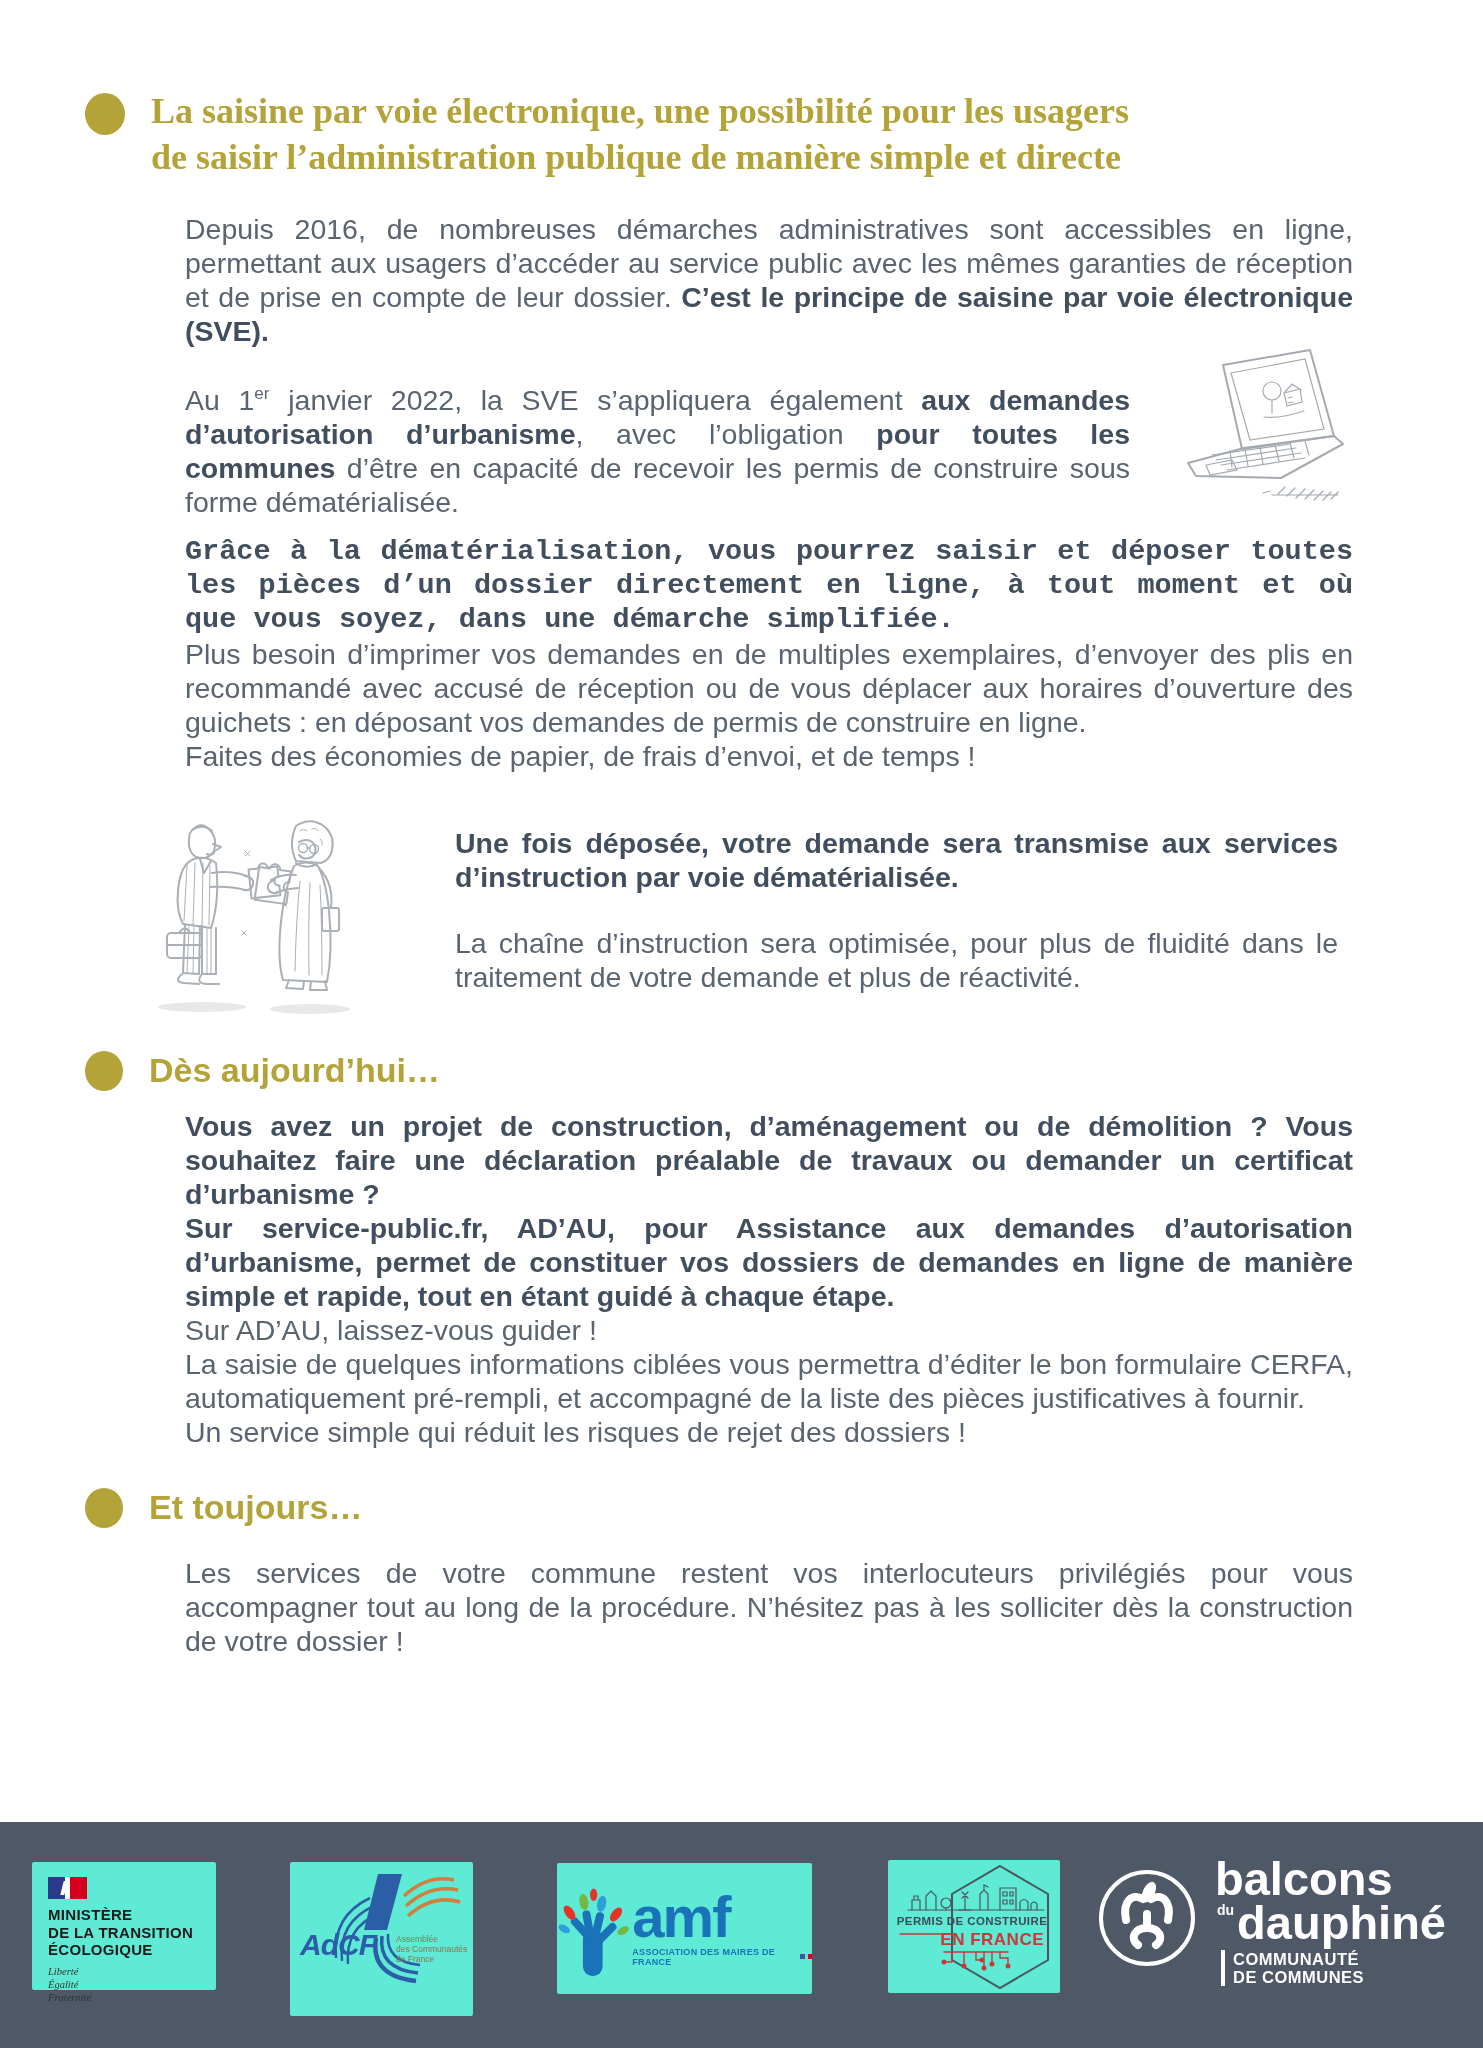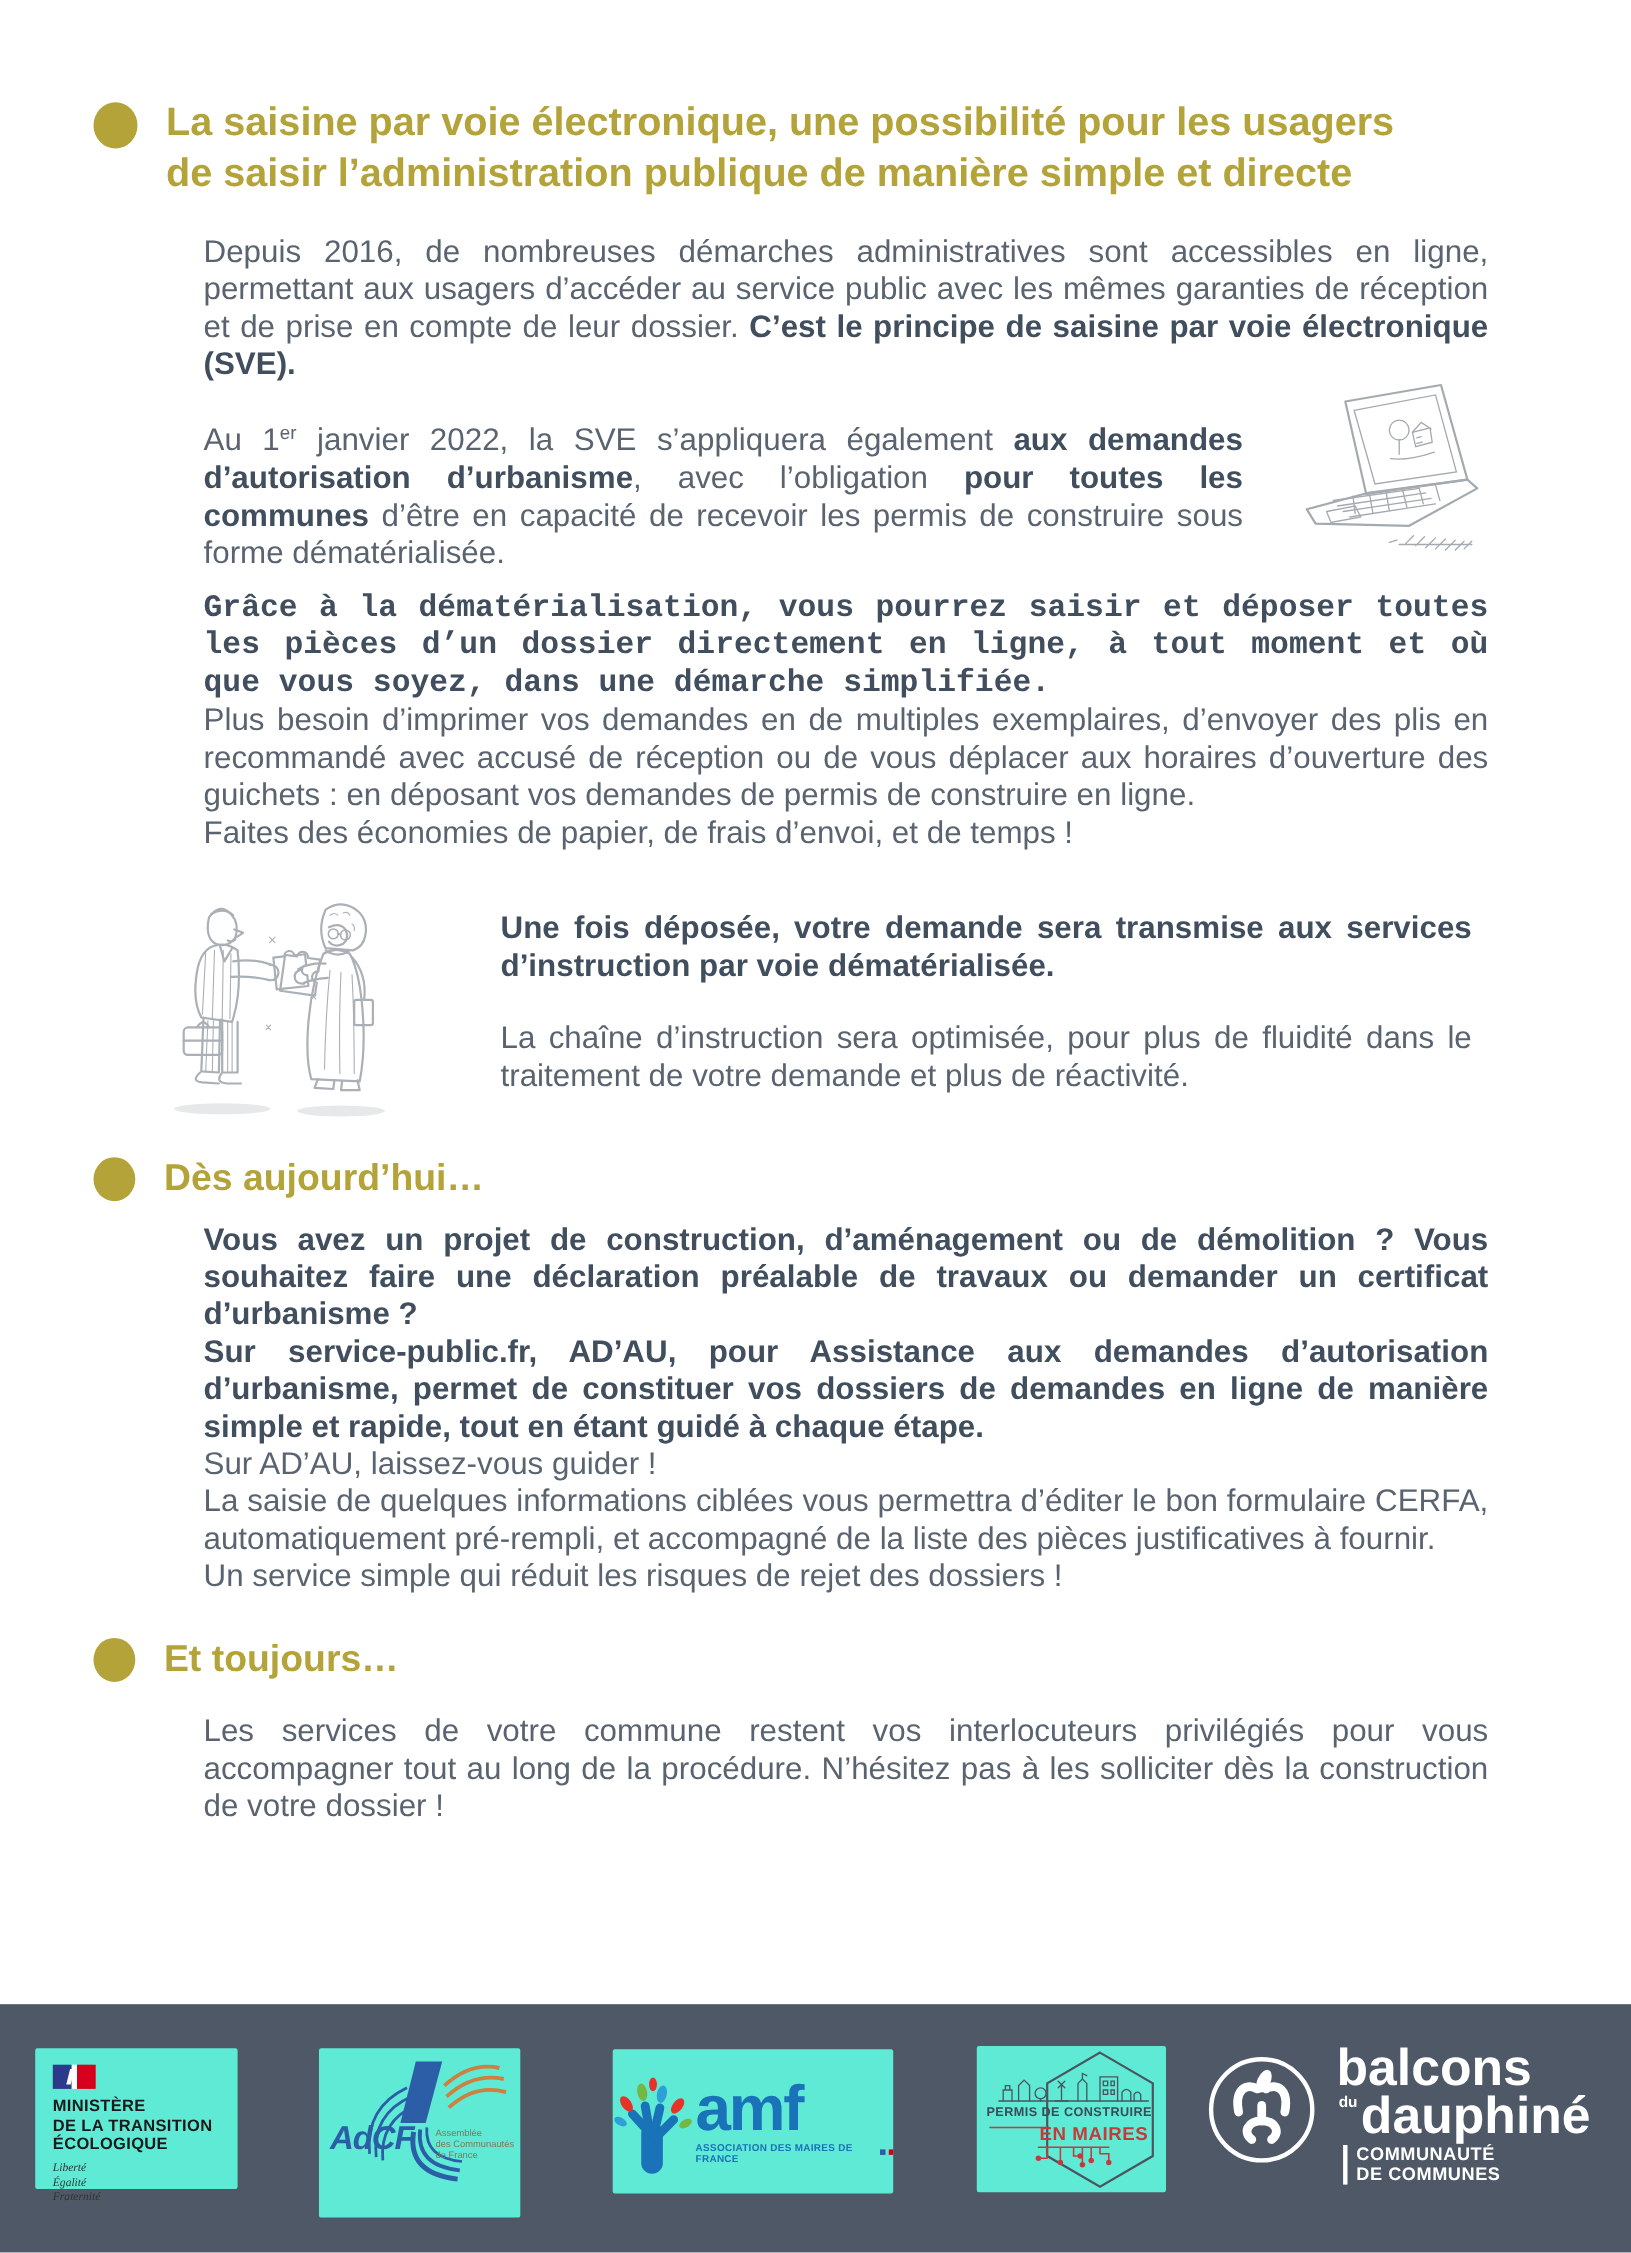--- a/index.html
+++ b/index.html
@@ -14,21 +14,21 @@
   }
   html,body{margin:0;padding:0;background:#ffffff;}
   .page{
     position:relative;width:1483px;height:2048px;background:#ffffff;overflow:hidden;
     font-family:"Liberation Sans","DejaVu Sans",sans-serif;
     -webkit-font-smoothing:antialiased;
   }
   
   .h1-row{display:flex;margin:88px 60px 0 85px;gap:26px;}
   .bullet{width:40px;height:42px;border-radius:50%;background:var(--accent-gold);flex:none;margin-top:5px;}
-  h1{font-size:36px;line-height:46px;color:var(--accent-gold);font-weight:bold;margin:0;}
+  h1{font-size:36px;line-height:46px;color:var(--accent-gold);font-weight:bold;margin:0;font-family:Liberation Serif, serif;}
   .h-row{display:flex;align-items:center;gap:26px;margin:0 60px 0 85px;}
   .h-row .bullet{width:38px;height:40px;margin-top:0;}
   h2{font-size:34px;color:var(--accent-gold);font-weight:bold;margin:0;}
   
   .body{font-size:28.5px;line-height:34px;color:var(--body-text);text-align:justify;margin:0 130px 0 185px;}
   .body b,.bold-p{font-weight:bold;color:var(--bold-text);}
   .bold-p{text-align:justify;}
   sup{font-size:0.6em;}
   .mt16{margin-top:16px;font-family:Liberation Mono, monospace;} .mt28{margin-top:28px;}
   .mt32{margin-top:32px;} .mt35{margin-top:35px;} .mt39{margin-top:39px;} .mt18{margin-top:18px;}
@@ -286,21 +286,21 @@
           <path d="M56,92 H120 M64,92 v10 M64,102 h-8 M76,92 v14 M88,92 v8 h6 M104,92 v12 M112,92 v6 h8 v8 M96,92 v16"></path>
           <circle cx="56" cy="102" r="1.8" fill="#c7393b"></circle>
             <circle cx="76" cy="106" r="1.8" fill="#c7393b"></circle>
             <circle cx="94" cy="100" r="1.8" fill="#c7393b"></circle>
             <circle cx="104" cy="104" r="1.8" fill="#c7393b"></circle>
             <circle cx="120" cy="106" r="1.8" fill="#c7393b"></circle>
             <circle cx="96" cy="108" r="1.8" fill="#c7393b"></circle>
         </g>
       </svg>
       <div class="permis-l1">PERMIS DE CONSTRUIRE</div>
-      <div class="permis-l2">EN MAIRES</div>
+      <div class="permis-l2">EN FRANCE</div>
     </div>
 
     <div class="balcons">
       <svg class="balcons-emblem" viewBox="0 0 104 104" aria-hidden="true">
         <circle cx="52" cy="52" r="46" fill="none" stroke="#ffffff" stroke-width="4"></circle>
         <g stroke="#ffffff" fill="none" stroke-width="8" stroke-linecap="round">
           <path d="M31,54 C27,34 38,27 48,33"></path>
           <path d="M73,54 C77,34 66,27 56,33"></path>
           <path d="M52,48 V60"></path>
           <path d="M52,62 C40,62 34,72 43,79"></path>

